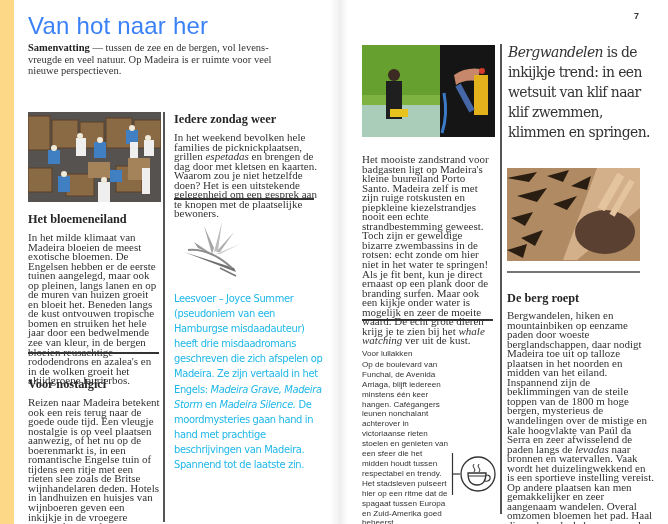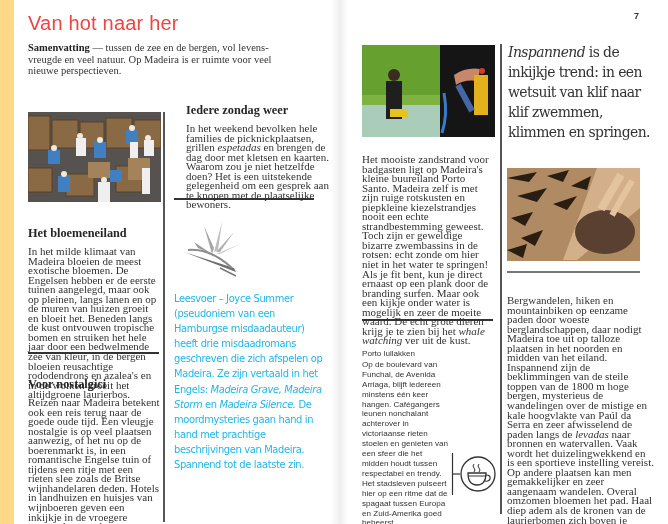--- a/index.html
+++ b/index.html
@@ -4,21 +4,21 @@
   <style>
     * { box-sizing: border-box; margin: 0; padding: 0; }
     html, body { width: 668px; height: 524px; overflow: hidden; background: #ffffff; }
     body { position: relative; font-family: "DejaVu Serif", serif; color: #2b2b2b; }
 
     .spine-left { position: absolute; left: 0; top: 0; width: 14px; height: 524px; background: #fdd887; }
     .gutter { position: absolute; left: 330px; top: 0; width: 18px; height: 524px;
       background: linear-gradient(to right, #ffffff 0%, #f3f3f3 45%, #eeeeee 55%, #ffffff 100%); }
 
     .page-title { position: absolute; left: 28px; top: 12px; font-family: "Liberation Sans", sans-serif;
-      font-size: 20px; color: #ef4444; letter-spacing: 0.2px; }
+      font-size: 24px; color: #3b82f6; letter-spacing: 0.2px; }
     .page-number { position: absolute; left: 634px; top: 11px; font-family: "Liberation Sans", sans-serif;
       font-weight: bold; font-size: 9px; color: #333; }
 
     .intro { position: absolute; left: 28px; top: 42px; width: 262px; font-family: "Liberation Serif", serif;
       font-size: 10.5px; line-height: 11.6px; color: #333; }
     .intro b { font-weight: bold; color: #222; }
 
     .body-text { font-family: "Liberation Serif", serif; font-size: 11px; line-height: 9.55px; color: #333; }
     .heading { font-family: "Liberation Serif", serif; font-weight: bold; font-size: 12.3px; color: #262626; }
 
@@ -95,32 +95,32 @@
       <circle cx="52" cy="24" r="3"></circle>
         <circle cx="120" cy="26" r="3"></circle>
         <circle cx="36" cy="62" r="3"></circle>
         <circle cx="76" cy="68" r="3"></circle>
       </g>
   </svg>
 </div>
 
 <div class="col-rule" style="left:163px; top:112px; height:410px;"></div>
 
-<div style="position:absolute; left:28px; top:212px; width:132px;margin-top:14px;">
+<div style="position:absolute; left:28px; top:212px; width:132px;">
   <div class="heading">Het bloemeneiland</div>
   <div class="body-text" style="margin-top:6px;">In het milde klimaat van Madeira bloeien de meest exotische bloemen. De Engelsen hebben er de eerste tuinen aangelegd, maar ook op pleinen, langs lanen en op de muren van huizen groeit en bloeit het. Beneden langs de kust ontvouwen tropische bomen en struiken het hele jaar door een bedwelmende zee van kleur, in de bergen bloeien reusachtige rododendrons en azalea's en in de wolken groeit het altijdgroene laurierbos.</div>
 </div>
 <div class="h-rule" style="left:28px; top:352px; width:131px;"></div>
 
 <div style="position:absolute; left:28px; top:377px; width:132px;">
   <div class="heading">Voor nostalgici</div>
   <div class="body-text" style="margin-top:6px;">Reizen naar Madeira betekent ook een reis terug naar de goede oude tijd. Een vleugje nostalgie is op veel plaatsen aanwezig, of het nu op de boerenmarkt is, in een romantische Engelse tuin of tijdens een ritje met een rieten slee zoals de Britse wijnhandelaren deden. Hotels in landhuizen en huisjes van wijnboeren geven een inkijkje in de vroegere wooncultuur en het plattelandsleven.</div>
 </div>
 
-<div style="position:absolute; left:174px; top:103px; width:146px;margin-left:12px;">
+<div style="position:absolute; left:174px; top:112px; width:146px;">
   <div class="heading">Iedere zondag weer</div>
   <div class="body-text" style="margin-top:6px;"><span>In het weekend bevolken hele families de picknickplaatsen, grillen </span><i>espetadas</i><span> en brengen de dag door met kletsen en kaarten. Waarom zou je niet hetzelfde doen? Het is een uitstekende gelegenheid om een gesprek aan te knopen met de plaatselijke bewoners.</span></div>
 </div>
 <div class="h-rule" style="left:174px; top:198px; width:140px;"></div>
 
 <div style="position:absolute; left:176px; top:218px;">
   <svg width="70" height="60" viewBox="0 0 70 60">
     <path d="M8 34 L58 50 L60 54 Z" fill="#6e6e6e"></path>
     <path d="M12 32 Q34 30 56 50" stroke="#8a8a8a" stroke-width="2" fill="none"></path>
     <path d="M36 36 L28 8 L38 30 Z" fill="#a6a6a6"></path>
@@ -150,40 +150,40 @@
     <circle cx="120" cy="26" r="3" fill="#d43b2a"></circle>
   </svg>
 </div>
 
 <div style="position:absolute; left:362px; top:148px; width:132px;">
   <div class="body-text" style="margin-top:7px;"><span>Het mooiste zandstrand voor badgasten ligt op Madeira's kleine buureiland Porto Santo. Madeira zelf is met zijn ruige rotskusten en piepkleine kiezelstrandjes nooit een echte strandbestemming geweest. Toch zijn er geweldige bizarre zwembassins in de rotsen: echt zonde om hier niet in het water te springen! Als je fit bent, kun je direct ernaast op een plank door de branding surfen. Maar ook een kijkje onder water is mogelijk en zeer de moeite waard. De echt grote dieren krijg je te zien bij het </span><i>whale watching</i><span> ver uit de kust.</span></div>
 </div>
 <div class="h-rule" style="left:362px; top:319px; width:131px;"></div>
 
 <div class="sans-box">
-  <div class="title">Porto lullakken</div>
+  <div class="title">Voor lullakken</div>
   <div style="padding-right:44px; margin-top:1px;">Op de boulevard van Funchal, de Avenida Arriaga, blijft iedereen minstens één keer hangen. Cafégangers leunen nonchalant achterover in victoriaanse rieten stoelen en genieten van een sfeer die het midden houdt tussen respectabel en trendy. Het stadsleven pulseert hier op een ritme dat de spagaat tussen Europa en Zuid-Amerika goed beheerst.</div>
 </div>
 
 <div style="position:absolute; left:451px; top:451px; width:46px; height:46px;">
   <svg width="46" height="46" viewBox="0 0 46 46">
     <line x1="1.5" y1="2" x2="1.5" y2="44" stroke="#333" stroke-width="1.2"></line>
     <line x1="1.5" y1="23" x2="9" y2="23" stroke="#333" stroke-width="1.2"></line>
     <circle cx="27" cy="23" r="17" fill="none" stroke="#333" stroke-width="1.3"></circle>
     <path d="M17 22 L35 22 Q35 34 26 34 Q17 34 17 22 Z" fill="none" stroke="#333" stroke-width="1.3"></path>
     <line x1="17" y1="25" x2="35" y2="25" stroke="#333" stroke-width="1"></line>
     <path d="M35 24 Q40 24 39 28 Q38 31 34 30" fill="none" stroke="#333" stroke-width="1.2"></path>
     <path d="M23 13 Q21 15 23 17 Q25 19 23 21" fill="none" stroke="#333" stroke-width="1"></path>
     <path d="M28 13 Q26 15 28 17 Q30 19 28 21" fill="none" stroke="#333" stroke-width="1"></path>
   </svg>
 </div>
 
 <div class="col-rule" style="left:500px; top:44px; height:470px;"></div>
 
-<div class="quote"><i>Inspannend</i><span> is de inkijkje trend: in een wetsuit van klif naar klif zwemmen, klimmen en springen.</span></div>
+<div class="quote"><i>Bergwandelen</i><span> is de inkijkje trend: in een wetsuit van klif naar klif zwemmen, klimmen en springen.</span></div>
 
 <div class="photo photo-rock">
   <svg width="133" height="93" viewBox="0 0 133 93">
     <rect width="133" height="93" fill="#b08a62"></rect>
     <g fill="#2a1d12">
       <path d="M0 10 L30 4 L22 14 Z"></path>
         <path d="M10 28 L40 20 L30 34 Z"></path>
         <path d="M4 50 L26 44 L18 58 Z"></path>
       <path d="M40 8 L62 2 L56 14 Z"></path>
         <path d="M46 36 L70 28 L60 42 Z"></path>
@@ -199,14 +199,15 @@
       </g>
     <g fill="#e3c49e">
         <rect x="100" y="4" width="8" height="40" transform="rotate(30 104 24)"></rect>
       <rect x="112" y="10" width="6" height="40" transform="rotate(30 115 30)"></rect>
       </g>
   </svg>
 </div>
 <div class="h-rule" style="left:507px; top:271px; width:133px; background:#777;"></div>
 
 <div style="position:absolute; left:507px; top:291px; width:148px;">
+  <div class="heading">De berg roept</div>
   <div class="body-text" style="margin-top:5px;"><span>Bergwandelen, hiken en mountainbiken op eenzame paden door woeste berglandschappen, daar nodigt Madeira toe uit op talloze plaatsen in het noorden en midden van het eiland. Inspannend zijn de beklimmingen van de steile toppen van de 1800 m hoge bergen, mysterieus de wandelingen over de mistige en kale hoogvlakte van Paúl da Serra en zeer afwisselend de paden langs de </span><i>levadas</i><span> naar bronnen en watervallen. Vaak wordt het duizelingwekkend en is een sportieve instelling vereist. Op andere plaatsen kan men gemakkelijker en zeer aangenaam wandelen. Overal omzomen bloemen het pad. Haal diep adem als de kronen van de laurierbomen zich boven je hoofd sluiten.</span></div>
 </div>
 
 </body></html>

